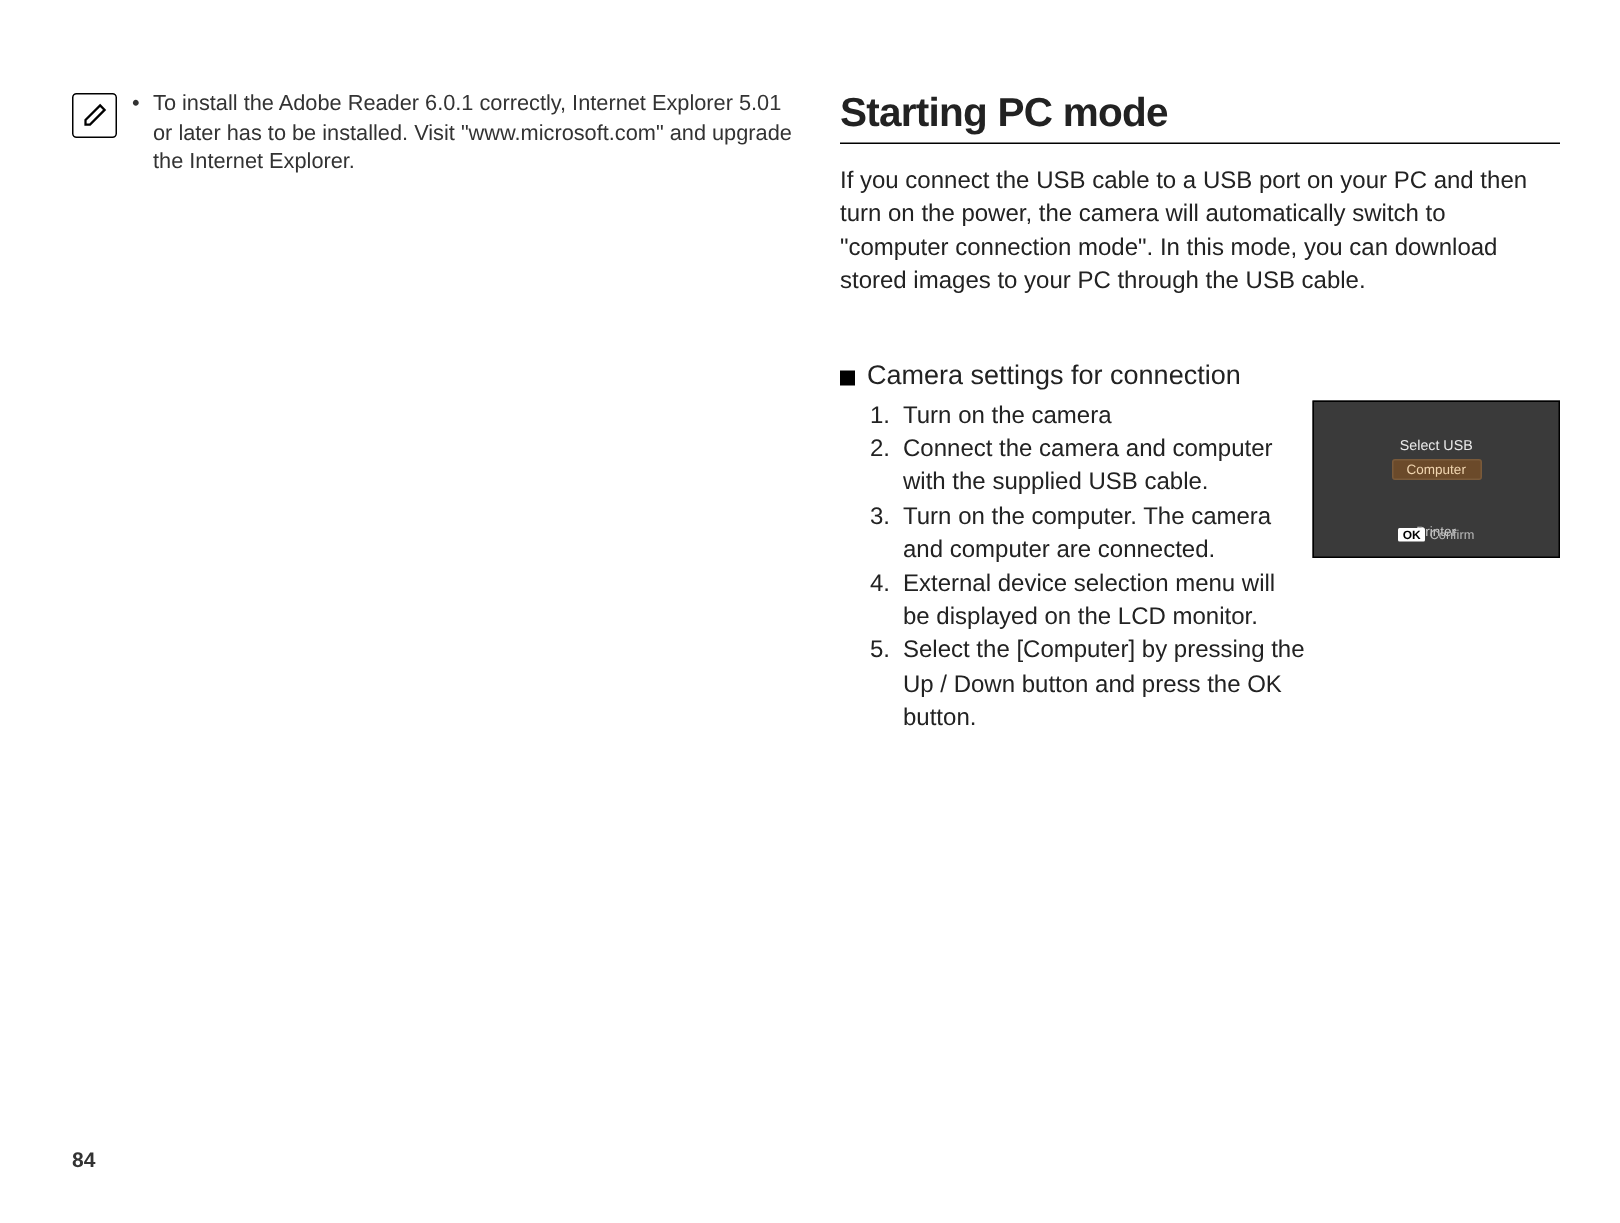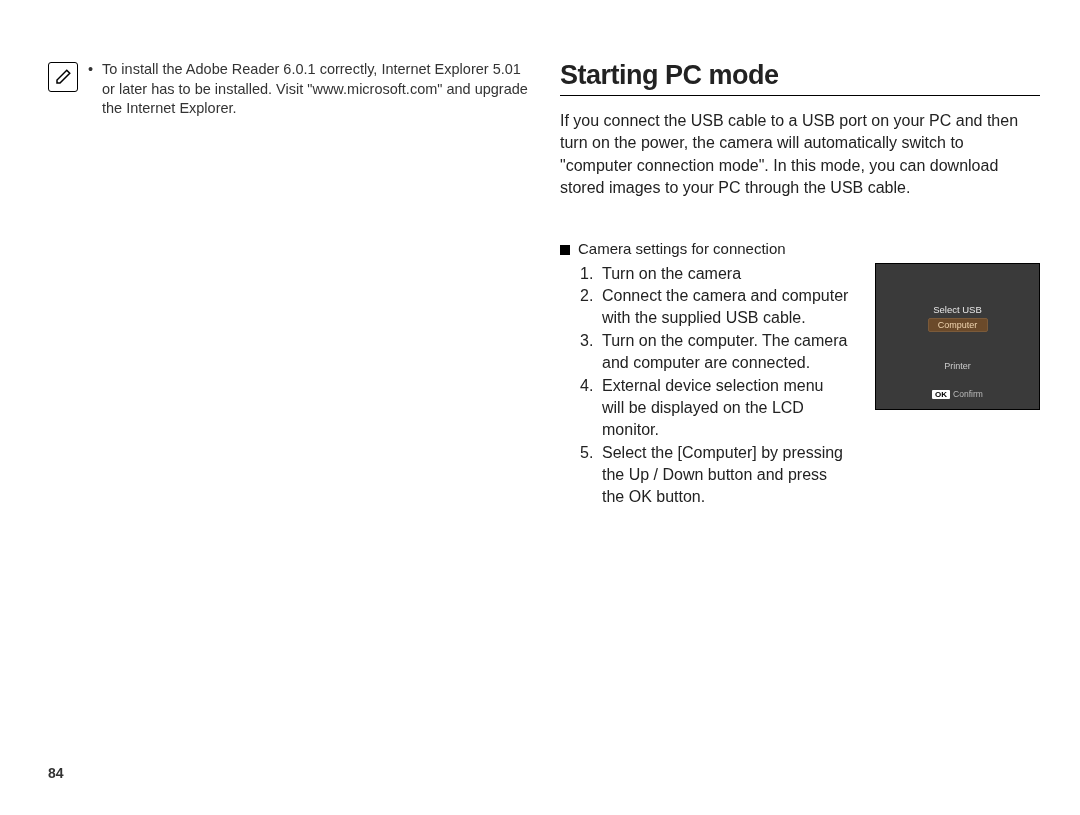--- a/index.html
+++ b/index.html
@@ -64,35 +64,35 @@
   .intro {
     font-size: 16px;
     line-height: 1.4;
     color: #222;
     margin-bottom: 40px;
   }
   .subhead-row {
     display: flex;
     align-items: baseline;
     gap: 8px;
-    font-size: 15px;
+    font-size: 18px;
     margin-bottom: 6px;
   }
   .square {
     width: 10px;
     height: 10px;
     background: #000;
     display: inline-block;
     position: relative;
     top: 1px;
     flex-shrink: 0;
   }
   .content-row {
     display: flex;
-    gap: 25px;
+    gap: 3px;
     align-items: flex-start;
   }
   .steps {
     list-style: none;
     counter-reset: step;
     font-size: 16px;
     line-height: 1.4;
     color: #222;
     flex: 1;
     padding-left: 20px;
@@ -102,31 +102,31 @@
     position: relative;
     padding-left: 22px;
   }
   .steps > li::before {
     content: counter(step) ".";
     position: absolute;
     left: 0;
   }
   .lcd {
     width: 165px;
-    height: 147px;
+    height: 105px;
     background: #3a3a3a;
     border: 1px solid #000;
     flex-shrink: 0;
     position: relative;
     color: #ddd;
     font-size: 9.5px;
     display: flex;
     flex-direction: column;
     align-items: center;
-    padding-top: 40px;
+    padding-top: 24px;
   }
   .lcd-title {
     color: #e8e8e8;
     margin-bottom: 3px;
     font-size: 9.5px;
   }
   .lcd-opt {
     background: #6b4a2a;
     color: #f0d5b0;
     padding: 1px 8px;

